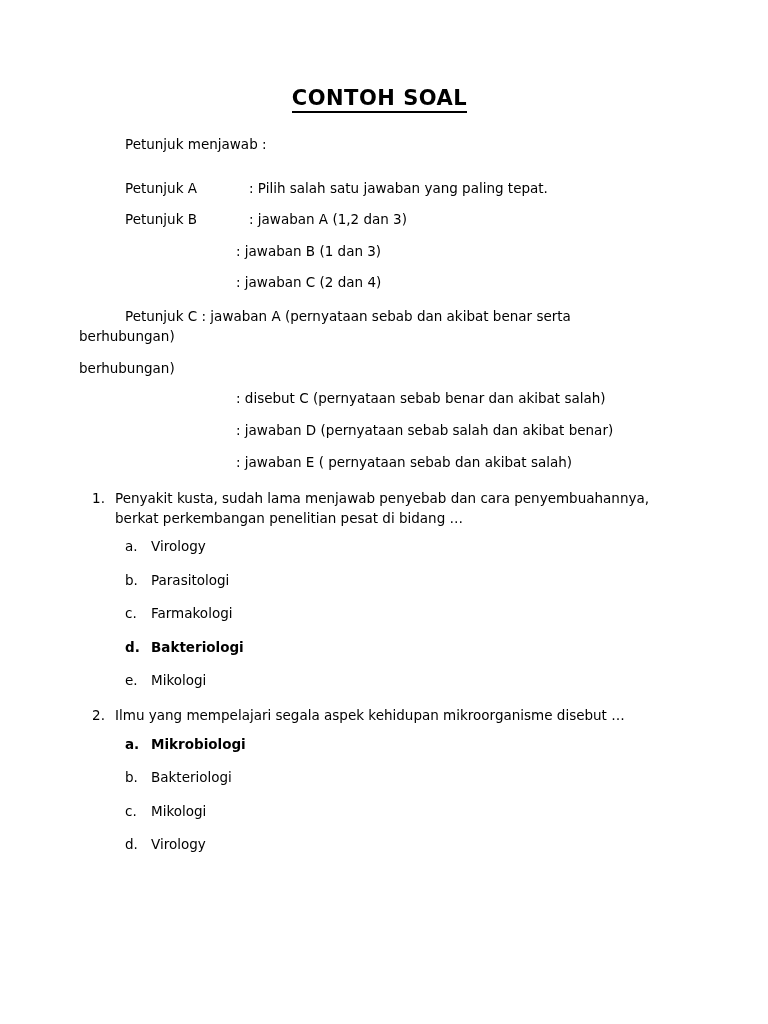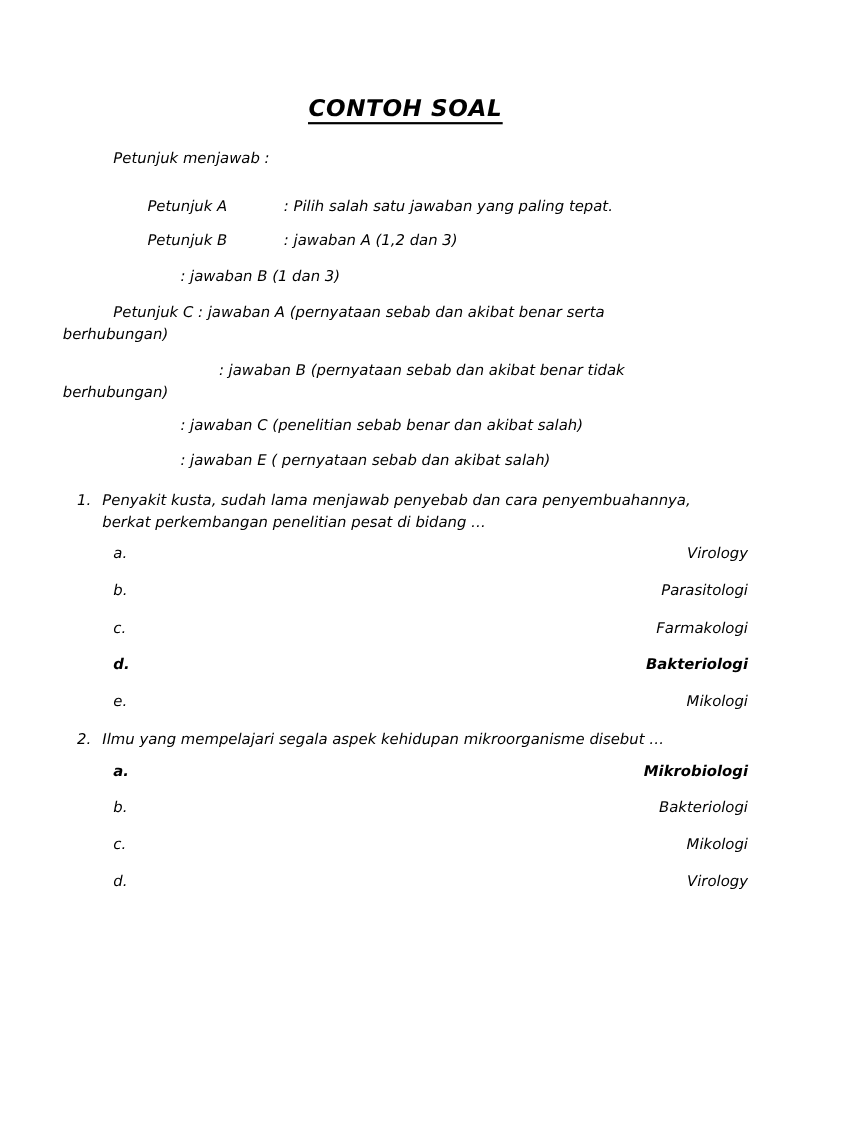--- a/index.html
+++ b/index.html
@@ -13,23 +13,22 @@
     font-family: "DejaVu Sans", sans-serif;
     color: #000000;
     font-size: 13.5px;
     position: relative;
     overflow: hidden;
   }
   .page {
     width: 768px;
     height: 1024px;
     box-sizing: border-box;
-    padding: 72px 88px 40px 57px;
+    padding: 72px 88px 40px 79px;
     position: relative;
-    font-style: italic;
   }
   .title {
     text-align: center;
     font-weight: bold;
     font-size: 21px;
     letter-spacing: 0.5px;
     margin: 14px 0 26px 0;
   }
   .title span {
     border-bottom: 2px solid #000;
@@ -43,28 +42,27 @@
     line-height: 1.3;
   }
   .row {
     display: flex;
     margin-bottom: 14px;
     line-height: 1.3;
   }
   .row .lbl {
     width: 96px;
     flex: 0 0 96px;
-    margin-left: 31px;
   }
   .row .val {
     flex: 1;
     margin-left: 28px;
   }
   .indent-val {
-    margin-left: 61px;
+    margin-left: 111px;
     margin-bottom: 14px;
     line-height: 1.3;
   }
   .petunjuk-c {
     margin-left: 46px;
     margin-right: 0px;
     text-align: justify;
     line-height: 1.5;
     margin-bottom: 12px;
   }
@@ -109,21 +107,20 @@
     display: flex;
     margin-bottom: 16px;
     line-height: 1.3;
   }
   .oletter {
     width: 26px;
     flex: 0 0 26px;
   }
   .otext {
     flex: 1;
-    text-align: right;
   }
   .bold {
     font-weight: bold;
   }
   .q2 {
     margin-top: 14px;
   }
 </style>
 </head>
 <body>
@@ -140,36 +137,37 @@
       <div class="lbl">Petunjuk A</div>
       <div class="val">: Pilih salah satu jawaban yang paling tepat.</div>
     </div>
 
     <div class="row">
       <div class="lbl">Petunjuk B</div>
       <div class="val">: jawaban A (1,2 dan 3)</div>
     </div>
 
     <div class="indent-val">: jawaban B (1 dan 3)</div>
+    <div class="indent-val">: jawaban C (2 dan 4)</div>
 
   </div>
 
   <div class="petunjuk-c">
     <span>Petunjuk C</span>
     <span>:  jawaban  A  (pernyataan  sebab  dan  akibat  benar  serta</span>
     <span class="cont">berhubungan)</span>
   </div>
 
   <div class="petB-just">
-    <span>:  jawaban  B  (pernyataan  sebab  dan  akibat  benar  tidak</span>
     <span class="cont">berhubungan)</span>
   </div>
 
   <div class="block">
-    <div class="indent-val">: jawaban C (penelitian sebab benar dan akibat salah)</div>
+    <div class="indent-val">: disebut C (pernyataan sebab benar dan akibat salah)</div>
+    <div class="indent-val">: jawaban D (pernyataan sebab salah dan akibat benar)</div>
     <div class="indent-val">: jawaban E ( pernyataan sebab dan akibat salah)</div>
   </div>
 
   <div class="qlist">
 
     <div>
       <div class="qrow">
         <div class="qnum">1.</div>
         <div class="qtext">Penyakit kusta, sudah lama menjawab penyebab dan cara penyembuahannya, berkat perkembangan penelitian pesat di bidang …</div>
       </div>

